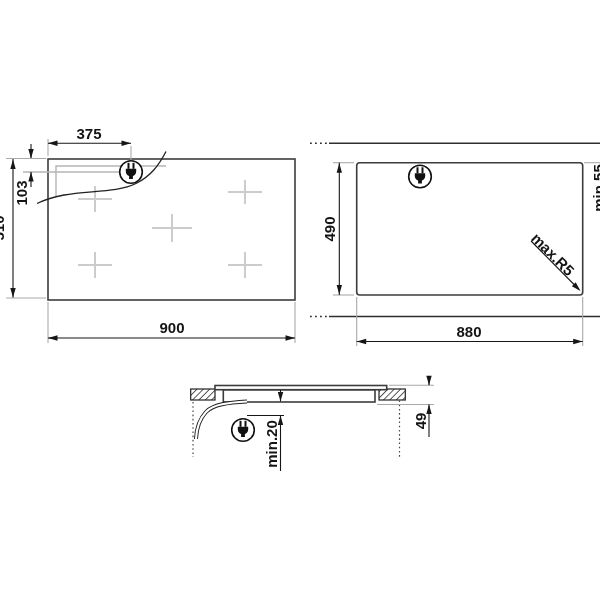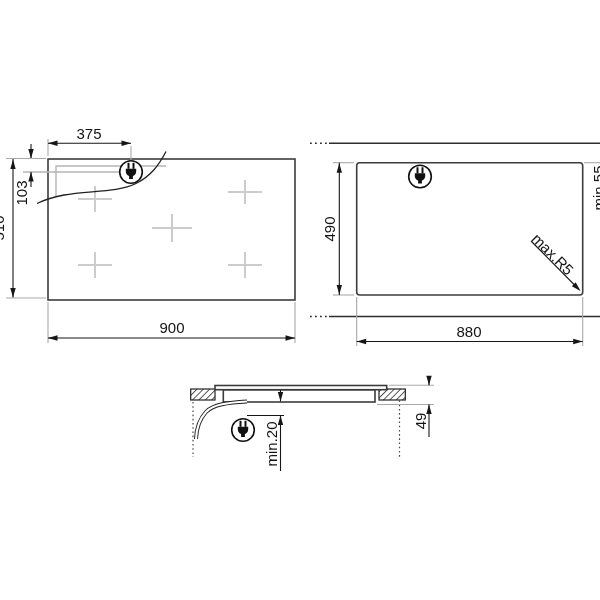--- a/index.html
+++ b/index.html
@@ -1,16 +1,16 @@
 <!DOCTYPE html>
 <html><head>
 <meta charset="utf-8">
 <style>
   html,body{margin:0;padding:0;background:#ffffff;}
-  .stage{width:600px;height:600px;position:relative;background:#ffffff;overflow:hidden;}
+  .stage{width:600px;height:600px;position:relative;background:#ffffff;overflow:hidden;font-weight:bold;}
   svg{display:block;}
   .o  {stroke:#3c3c3c;stroke-width:1.6;fill:#ffffff;}
   .wt {stroke:#2f2f2f;stroke-width:1.5;fill:none;}              
   .dt {stroke:#2f2f2f;stroke-width:1.5;fill:none;stroke-dasharray:1.8 3.2;}
   .d  {stroke:#161616;stroke-width:1.1;fill:none;}              
   .e  {stroke:#a9a9a9;stroke-width:1.1;fill:none;}              
   .g  {stroke:#b5b5b5;stroke-width:1.4;fill:none;}              
   .x  {stroke:#cccccc;stroke-width:2;fill:none;}                
   .cab{stroke:#4a4a4a;stroke-width:1.2;fill:none;stroke-dasharray:1.6 2.6;}
   .cableOuter{stroke:#222222;stroke-width:4;fill:none;}

